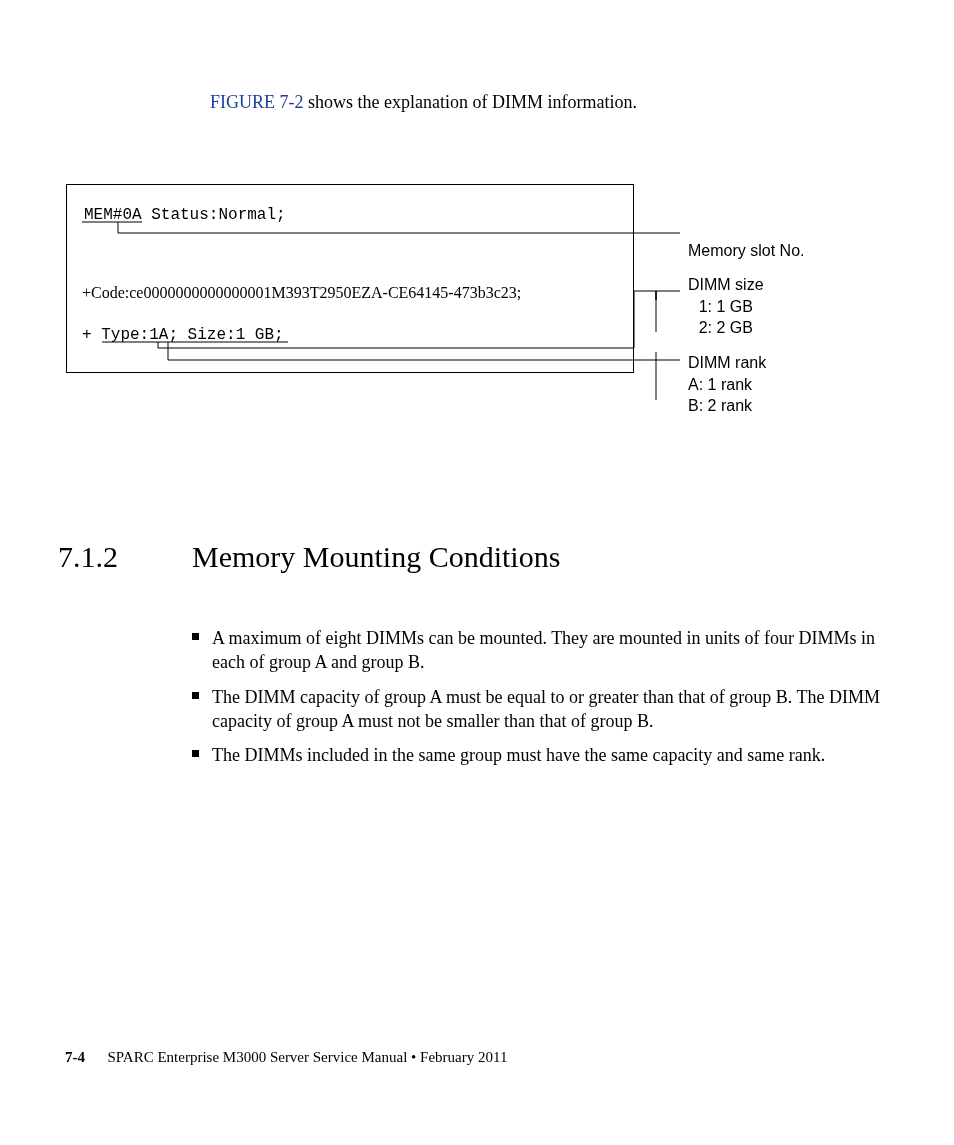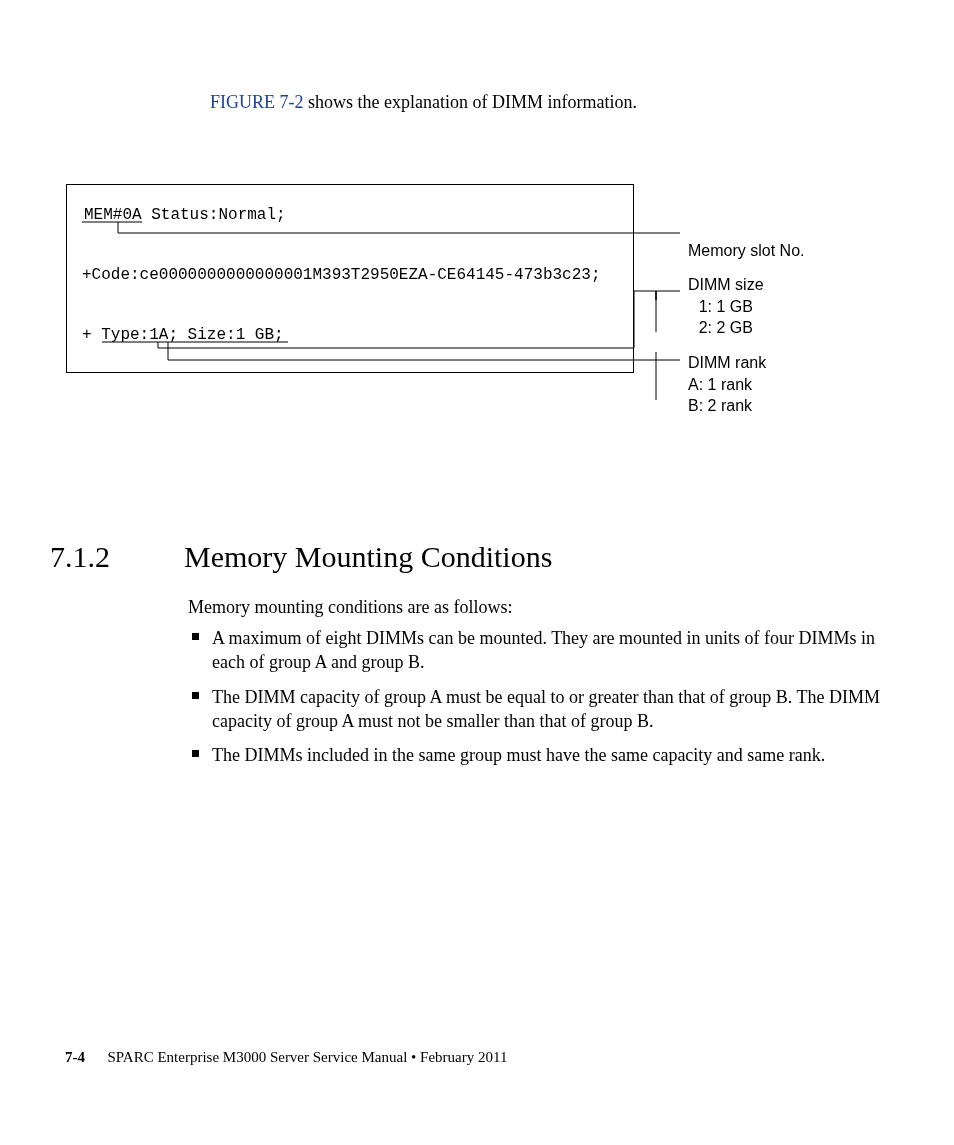--- a/index.html
+++ b/index.html
@@ -64,21 +64,21 @@
   svg.overlay {
     position: absolute;
     left: 0;
     top: 0;
     width: 954px;
     height: 1145px;
     pointer-events: none;
   }
   .section-heading {
     position: absolute;
-    left: 50px;
+    left: 58px;
     top: 540px;
     width: 830px;
   }
   .section-heading .num {
     display: inline-block;
     font-size: 30px;
     font-weight: normal;
     vertical-align: baseline;
   }
   .section-heading .title {
@@ -136,21 +136,21 @@
 <div class="page">
 
   <div class="intro-line">
     <a href="#">FIGURE 7-2</a><span> shows the explanation of DIMM information.</span>
   </div>
 
 
   <div class="figure-box"></div>
 
   <div class="mono" style="left:84px; top:206px;">MEM#0A Status:Normal;</div>
-  <div class="mono" style="left:82px; top:266px;">+Code:ce0000000000000001M393T2950EZA-CE64145-473b3c23;</div>
+  <div class="mono" style="left:82px; top:284px;font-family:Liberation Serif, serif;">+Code:ce0000000000000001M393T2950EZA-CE64145-473b3c23;</div>
   <div class="mono" style="left:82px; top:326px;">+ Type:1A; Size:1 GB;</div>
 
   <div class="callout" style="left:688px; top:240px;">Memory slot No.</div>
   <div class="callout" style="left:688px; top:274px; white-space:pre;text-align:center;">DIMM size
 1: 1 GB
 2: 2 GB</div>
   <div class="callout" style="left:688px; top:352px; white-space:pre;">DIMM rank
 A: 1 rank
 B: 2 rank</div>
 
@@ -169,21 +169,20 @@
     <polyline points="168,342 168,360 680,360" fill="none" stroke="#000" stroke-width="1"></polyline>
 
     <line x1="656" y1="352" x2="656" y2="400" stroke="#000" stroke-width="1"></line>
   </svg>
 
   <div class="section-heading">
     <span class="num">7.1.2</span>
     <span class="title">Memory Mounting Conditions</span>
   </div>
 
-  <div class="body-text">Memory mounting conditions are as follows:</div>
 
   <ul class="body-list" style="top:626px;">
     <li><span>A maximum of eight DIMMs can be mounted. They are mounted in units of four DIMMs in each of group A and group B.</span></li>
     <li><span>The DIMM capacity of group A must be equal to or greater than that of group B. The DIMM capacity of group A must not be smaller than that of group B.</span></li>
     <li><span>The DIMMs included in the same group must have the same capacity and same rank.</span></li>
   </ul>
 
   <div class="footer">
     <span class="page-num">7-4</span>&nbsp;&nbsp;&nbsp;&nbsp;&nbsp;&nbsp;<span>SPARC Enterprise M3000 Server Service Manual  •  February 2011</span>
   </div>

